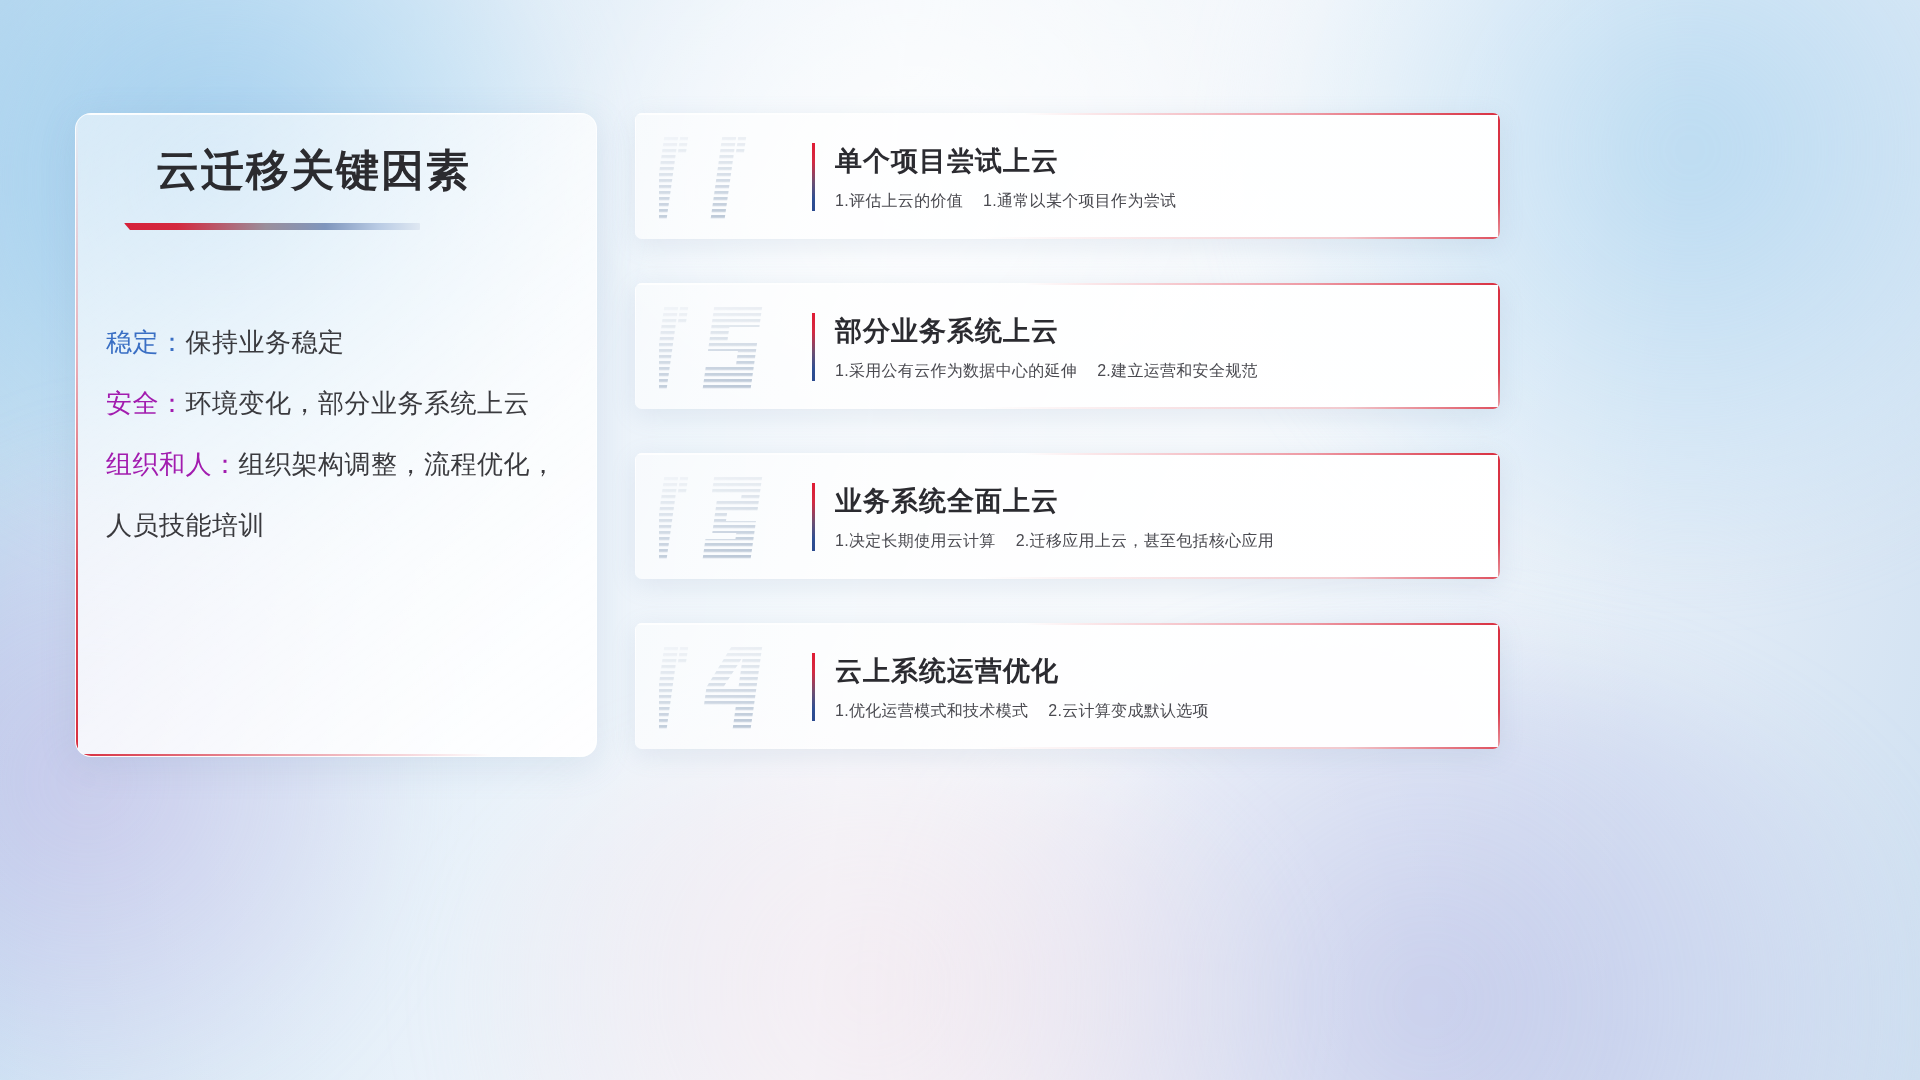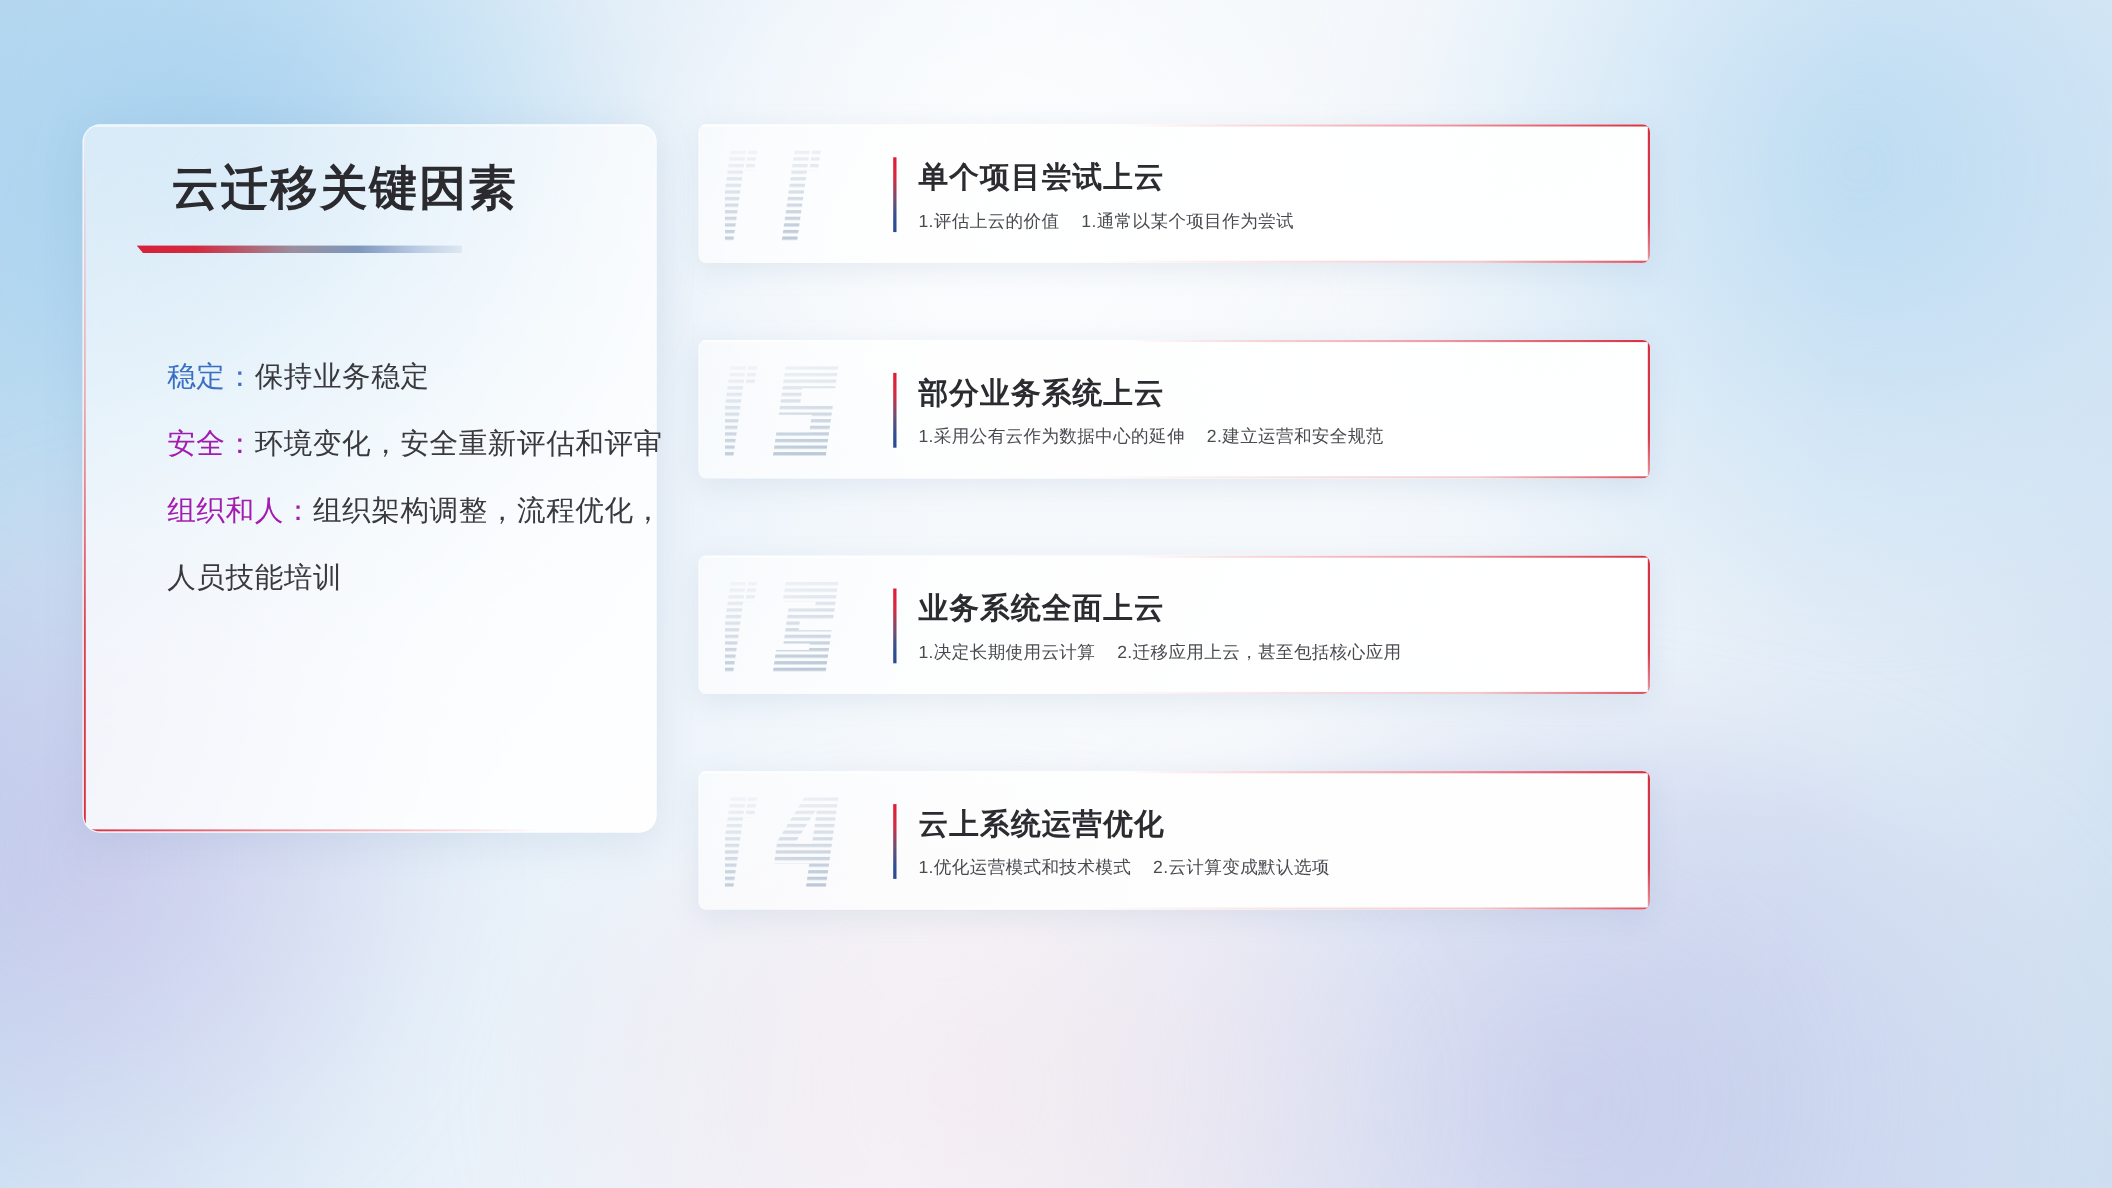--- a/index.html
+++ b/index.html
@@ -39,27 +39,27 @@
     background:linear-gradient(90deg,rgba(214,36,54,.95) 0%,rgba(224,90,104,.6) 38%,rgba(255,255,255,.25) 80%,rgba(255,255,255,0) 100%);}
   .lc-edge-t{position:absolute;left:0;right:0;top:0;height:1px;background:linear-gradient(90deg,rgba(255,255,255,.95),rgba(255,255,255,.35));}
 
   .lc-title{position:absolute;left:156px;top:142px;font-size:43px;font-weight:bold;color:#2b2b2f;
     letter-spacing:2px;white-space:nowrap;}
   .lc-rule{position:absolute;left:124px;top:223px;width:296px;height:7px;border-radius:1px;
     background:linear-gradient(90deg,#d6213a 0%,#d4293f 18%,#9a8f9c 48%,#7f96bd 68%,#b9cbe4 86%,#dfe8f2 100%);
     clip-path:polygon(0 0,100% 0,100% 100%,6px 100%);}
 
   .lc-list{position:absolute;left:106px;top:312px;width:470px;}
-  .lc-row{font-size:26px;line-height:61px;color:#3a3a3e;white-space:nowrap;letter-spacing:.5px;margin-left:46px;}
+  .lc-row{font-size:26px;line-height:61px;color:#3a3a3e;white-space:nowrap;letter-spacing:.5px;}
   .lc-row .k{color:#3a6fc4;}
   .lc-row .k.plain{color:#a21caf;}
 
   
   .rcards{position:absolute;left:635px;top:113px;width:865px;}
-  .rcard{position:relative;height:126px;margin-bottom:70px;border-radius:7px;overflow:hidden;
+  .rcard{position:relative;height:126px;margin-bottom:44px;border-radius:7px;overflow:hidden;
     background:linear-gradient(118deg,rgba(255,255,255,.55) 0%,rgba(255,255,255,.78) 26%,rgba(255,255,255,.94) 55%,rgba(255,255,255,.99) 100%);
     box-shadow:0 6px 26px rgba(110,140,180,.14);}
   .rc-t{position:absolute;left:0;right:0;top:0;height:2px;
     background:linear-gradient(90deg,rgba(255,255,255,.9) 0%,rgba(255,255,255,.6) 45%,rgba(232,120,134,.75) 78%,rgba(214,36,54,.95) 100%);}
   .rc-r{position:absolute;right:0;top:0;bottom:0;width:2px;
     background:linear-gradient(180deg,rgba(214,36,54,.95) 0%,rgba(214,36,54,.9) 70%,rgba(220,90,104,.6) 100%);}
   .rc-b{position:absolute;left:0;right:0;bottom:0;height:2px;
     background:linear-gradient(90deg,rgba(255,255,255,0) 0%,rgba(255,255,255,.5) 40%,rgba(228,150,160,.5) 82%,rgba(214,36,54,.8) 100%);}
   .rc-l{position:absolute;left:0;top:0;bottom:0;width:1px;background:linear-gradient(180deg,rgba(255,255,255,.9),rgba(255,255,255,.3));}
 
@@ -95,21 +95,21 @@
     <div class="lc-edge-b"></div>
   </div>
   <div class="lc-title">云迁移关键因素</div>
   <div class="lc-rule"></div>
 
   <div class="lc-list">
     <div class="lc-row">
       <span class="k">稳定：</span><span>保持业务稳定</span>
     </div>
     <div class="lc-row">
-      <span class="k plain">安全：</span><span>环境变化，安全重新评估和评审</span>
+      <span class="k plain">安全：</span><span>环境变化，部分业务系统上云</span>
     </div>
     <div class="lc-row">
       <span class="k plain">组织和人：</span><span>组织架构调整，流程优化，</span>
     </div>
     <div class="lc-row">
       <span class="k plain"></span><span>人员技能培训</span>
     </div>
   </div>
 
   <div class="rcards">

